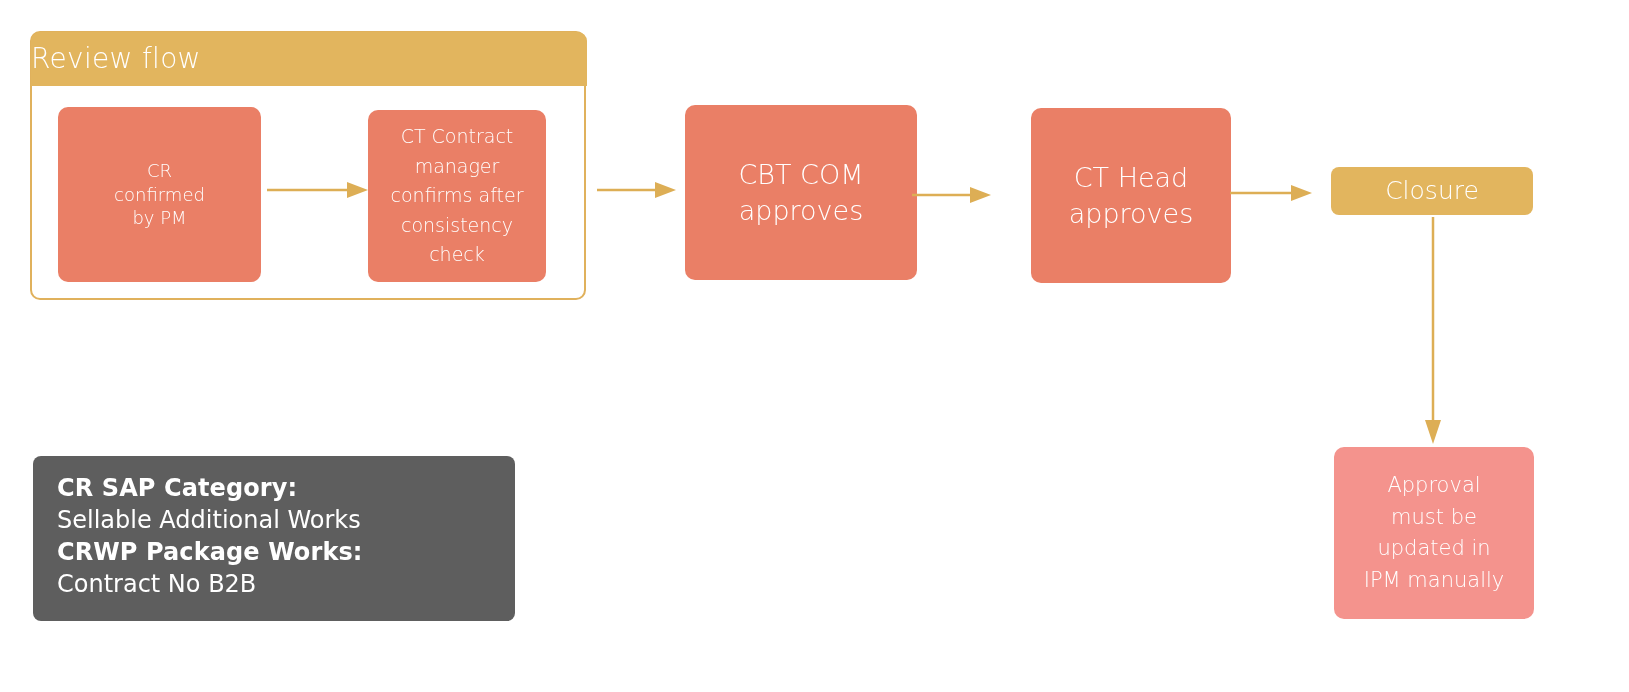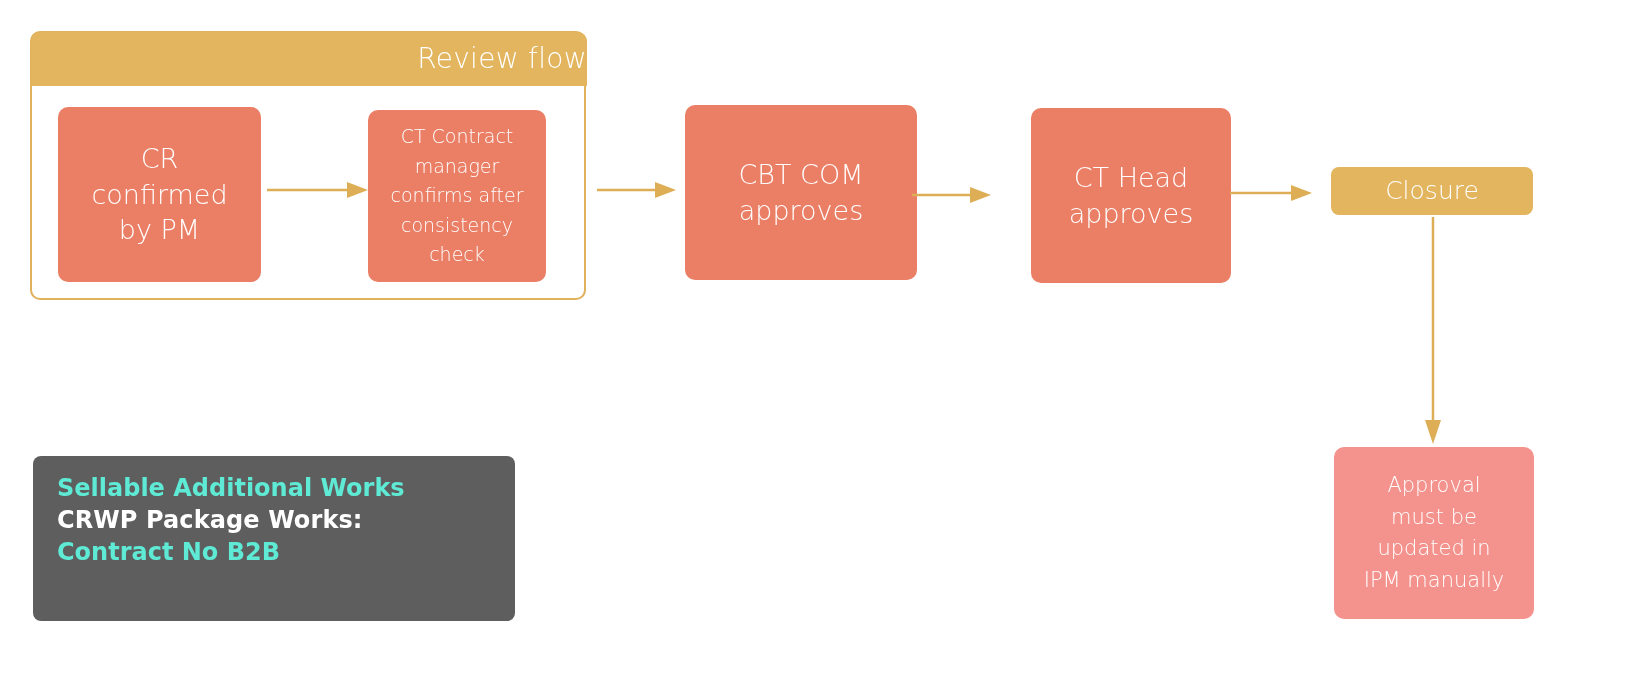--- a/index.html
+++ b/index.html
@@ -39,21 +39,21 @@
     position: absolute;
     left: -1px;
     top: -1px;
     width: 556px;
     height: 54px;
     background: #E2B55E;
     border-radius: 9px 9px 0 0;
     box-sizing: border-box;
     display: flex;
     align-items: center;
-    justify-content: flex-end;
+    justify-content: flex-start;
   }
   .group-header-title {
     color: #ffffff;
     font-size: 28px;
     font-weight: 300;
     letter-spacing: 0.3px;
     line-height: 1;
   }
 
   
@@ -75,21 +75,21 @@
     box-sizing: border-box;
     white-space: pre-line;
   }
 
   .node-salmon { background: #EA7F66; }
   .node-gold   { background: #E2B55E; }
   .node-pink   { background: #F4938D; }
 
   #node-cr-confirmed {
     left: 58px; top: 107px; width: 203px; height: 175px;
-    font-size: 27px; line-height: 1.32;
+    font-size: 18px; line-height: 1.32;
   }
   #node-ct-contract-manager {
     left: 368px; top: 110px; width: 178px; height: 172px;
     font-size: 19px; line-height: 1.55;
   }
   #node-cbt-com {
     left: 685px; top: 105px; width: 232px; height: 175px;
     font-size: 27px; line-height: 1.32;
   }
   #node-ct-head {
@@ -120,23 +120,23 @@
     color: #ffffff;
   }
   .info-label {
     font-size: 24px;
     font-weight: 700;
     line-height: 1.33;
     letter-spacing: 0.1px;
   }
   .info-value {
     font-size: 24px;
-    font-weight: 700;
+    font-weight: 400;
     line-height: 1.33;
-    color: #5eead4;
+    color: #ffffff;
   }
 
   
   .arrow-svg {
     position: absolute;
     overflow: visible;
     pointer-events: none;
   }
 </style>
 </head>
@@ -204,18 +204,19 @@
     <line x1="2" y1="15" x2="63" y2="15" stroke="#DDAE55" stroke-width="2.5"></line>
     <polygon points="63,7 84,15 63,23" fill="#DDAE55"></polygon>
   </svg>
 
   <svg class="arrow-svg" style="left:1420px; top:215px;" width="30" height="235">
     <line x1="13" y1="2" x2="13" y2="205" stroke="#DDAE55" stroke-width="2.5"></line>
     <polygon points="5,205 21,205 13,229" fill="#DDAE55"></polygon>
   </svg>
 
   <div class="info-card">
+    <div class="info-label">CR SAP Category:</div>
     <div class="info-value">Sellable Additional Works</div>
     <div class="info-label">CRWP Package Works:</div>
     <div class="info-value">Contract No B2B</div>
   </div>
 
 </div>
 
 </body></html>

